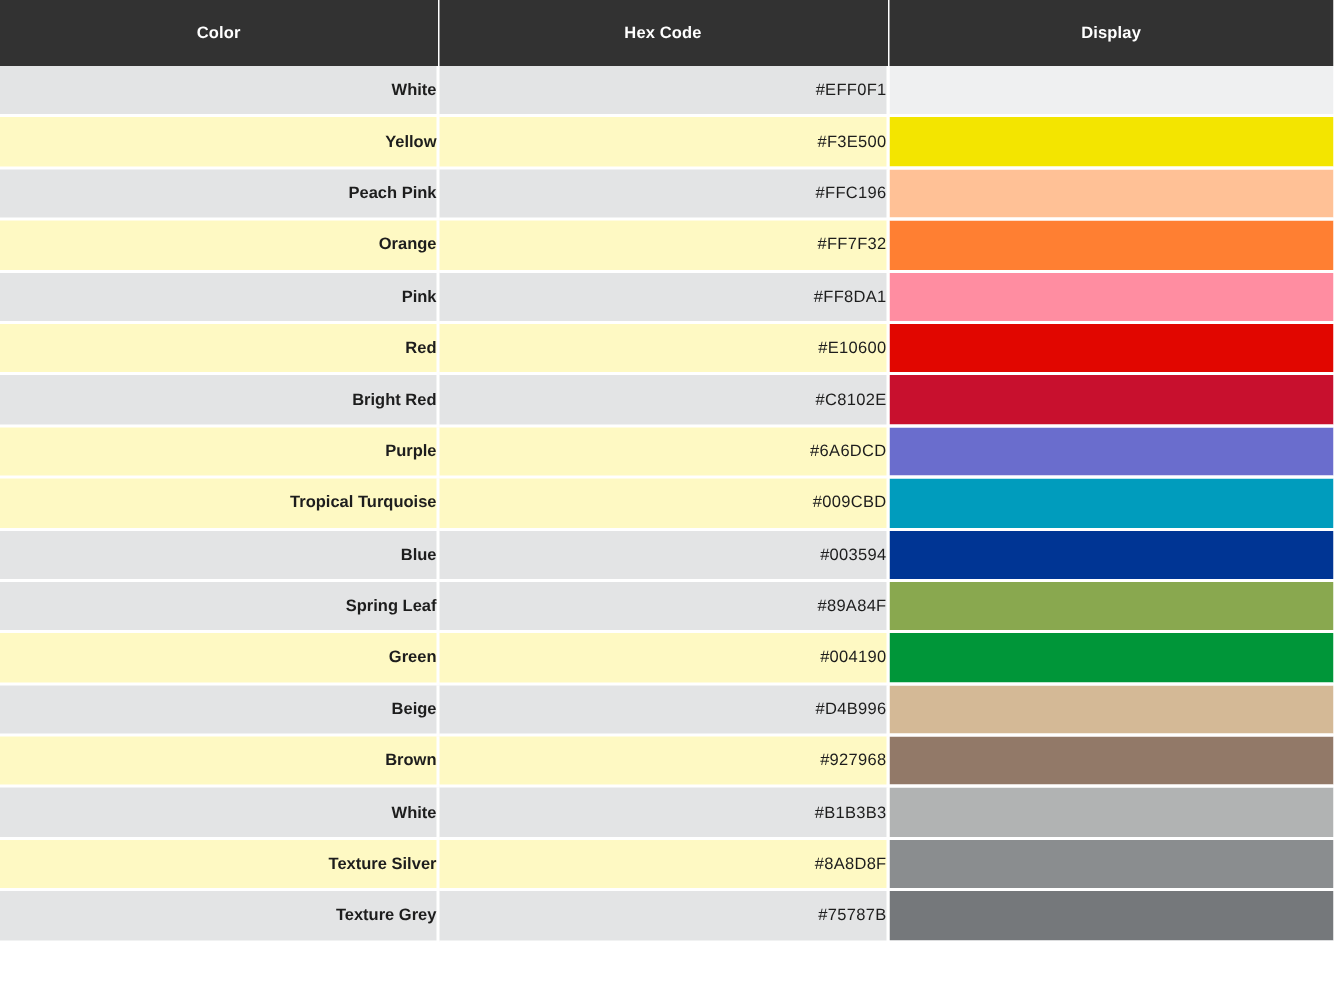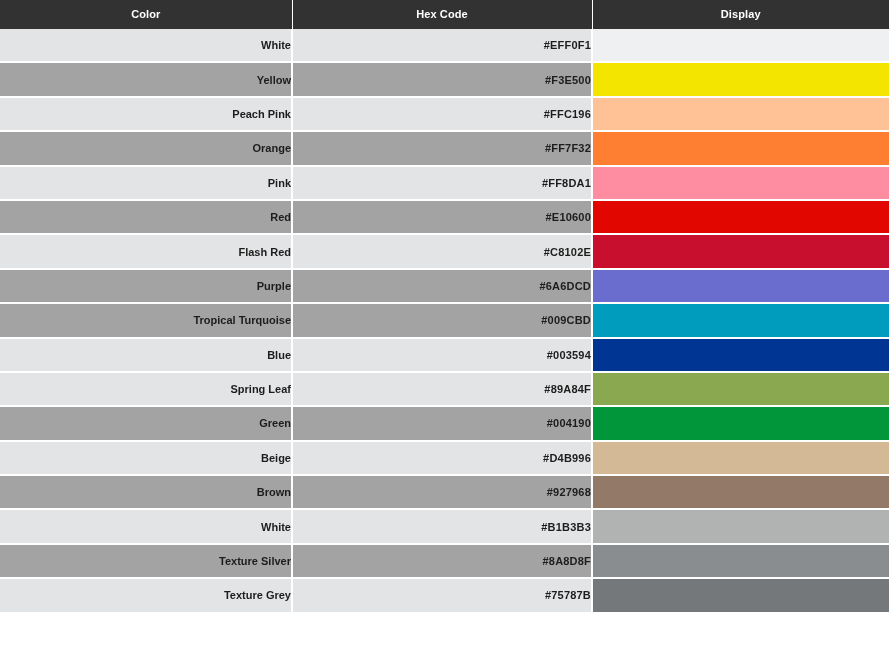--- a/index.html
+++ b/index.html
@@ -20,21 +20,21 @@
 
   #color-table col.col-color   { width: 292px; }
   #color-table col.col-hex     { width: 300px; }
   #color-table col.col-display { width: 297px; }
 
   thead th {
     background: #323232;
     color: #ffffff;
     font-size: 11px;
     font-weight: bold;
-    height: 29px;
+    height: 44px;
     line-height: 29px;
     text-align: center;
     padding: 0;
     border-right: 1px solid #ffffff;
     letter-spacing: 0.1px;
   }
   thead th:last-child { border-right: none; }
 
   tbody tr { height: 32.4px; }
 
@@ -44,24 +44,24 @@
     text-align: right;
     font-size: 11px;
     color: #1d1d1d;
     vertical-align: middle;
     border-right: 2px solid #ffffff;
     border-bottom: 2px solid #ffffff;
   }
   tbody td:last-child { border-right: none; }
 
   tbody tr.odd td.cell-text  { background: #e3e4e5; }
-  tbody tr.even td.cell-text { background: #a3a3a3; }
+  tbody tr.even td.cell-text { background: #fef9c3; }
 
   tbody td.cell-name { font-weight: bold; }
-  tbody td.cell-hex  { font-weight: bold; letter-spacing: 0.2px; margin-left: 16px; }
+  tbody td.cell-hex  { font-weight: normal; letter-spacing: 0.2px; margin-left: 16px; }
 
   td.cell-display { padding: 0; }
   .swatch { display: block; width: 100%; height: 32.4px; }
 </style>
 </head>
 <body>
 
 <table id="color-table">
   <colgroup>
     <col class="col-color">
@@ -112,21 +112,21 @@
         </td>
       </tr>
       <tr class="even">
         <td class="cell-text cell-name">Red</td>
         <td class="cell-text cell-hex">#E10600</td>
         <td class="cell-display">
           <span class="swatch" style="background: rgb(225, 6, 0);"></span>
         </td>
       </tr>
       <tr class="odd">
-        <td class="cell-text cell-name">Flash Red</td>
+        <td class="cell-text cell-name">Bright Red</td>
         <td class="cell-text cell-hex">#C8102E</td>
         <td class="cell-display">
           <span class="swatch" style="background: rgb(200, 16, 46);"></span>
         </td>
       </tr>
       <tr class="even">
         <td class="cell-text cell-name">Purple</td>
         <td class="cell-text cell-hex">#6A6DCD</td>
         <td class="cell-display">
           <span class="swatch" style="background: rgb(106, 109, 205);"></span>

